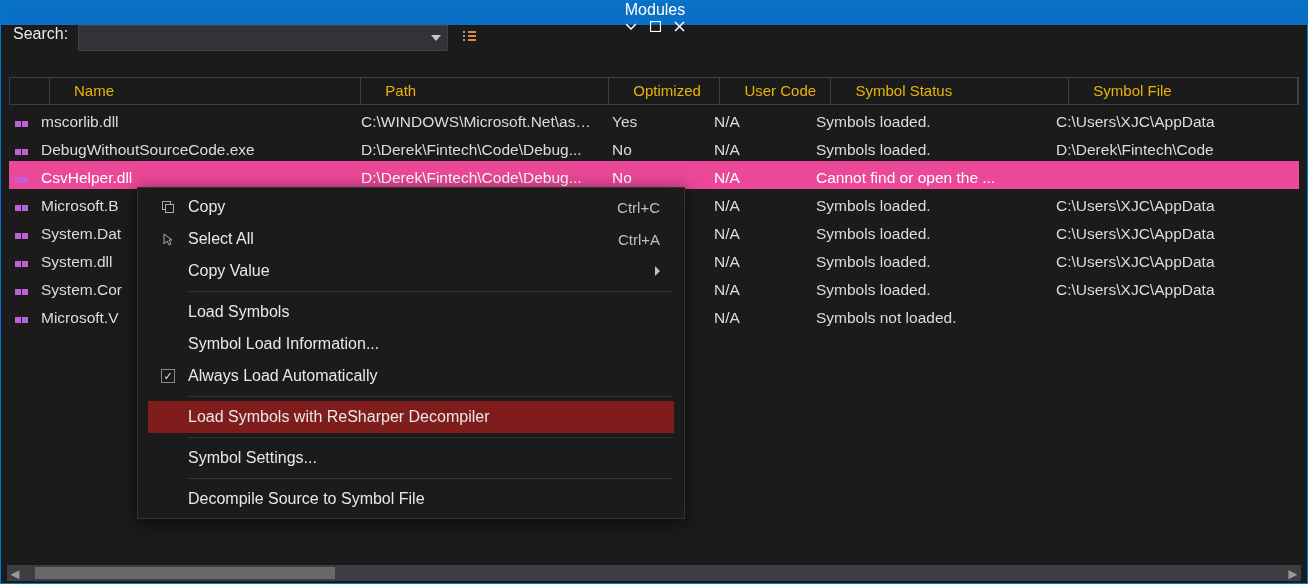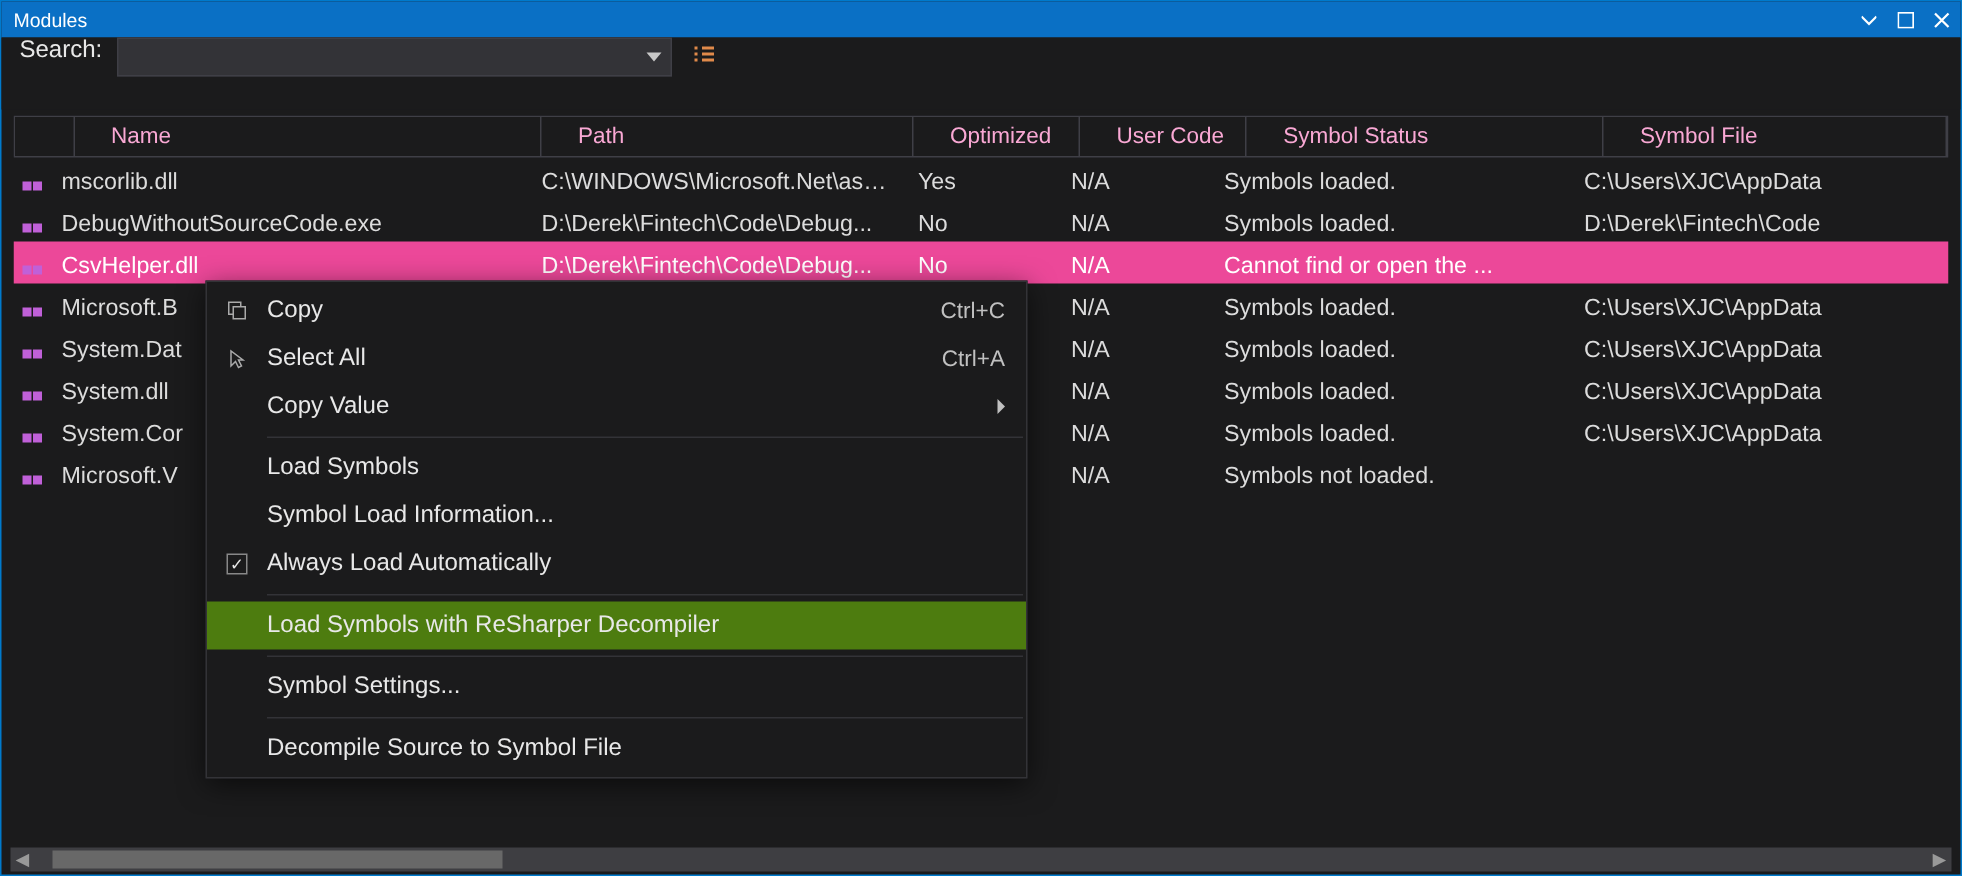--- a/index.html
+++ b/index.html
@@ -2,57 +2,57 @@
 <html><head>
 <meta charset="utf-8">
 <style>
 * { margin:0; padding:0; box-sizing:border-box; font-family:"Segoe UI",Arial,sans-serif; }
 body { background:#1b1b1c; width:1308px; height:584px; overflow:hidden; color:#f1f1f1; font-size:15px; position:relative; }
 
 
 .window { width:1308px; height:584px; background:#1b1b1c; border:1px solid #007acc; position:relative; }
 
 
-.titlebar { height:24px; background:#0e6fc4; background:linear-gradient(#0a70c5,#0a70c5); display:flex; align-items:center; padding:0 6px 0 8px; color:#fff; font-size:13px; }
+.titlebar { height:24px; background:#0e6fc4; background:linear-gradient(#0a70c5,#0a70c5); display:flex; align-items:center; padding:0 6px 0 8px; color:#fff; font-size:16px;flex-direction:column; }
 .titlebar .title { flex:1; }
 .titlebar .wc { display:flex; gap:10px; align-items:center; }
 .titlebar .wc span { width:14px; height:14px; display:inline-flex; align-items:center; justify-content:center; cursor:pointer; }
 .titlebar svg { display:block; }
 
 
 .toolbar { height:48px; display:flex; align-items:flex-start; padding:0 12px; gap:10px; background:#1b1b1c; }
 .toolbar .label { font-size:16px; color:#e8e8e8; }
 .search-box { width:370px; height:26px; background:#333337; border:1px solid #3f3f46; position:relative; }
 .search-box .caret { position:absolute; right:6px; top:50%; transform:translateY(-50%); border-left:5px solid transparent; border-right:5px solid transparent; border-top:6px solid #c8c8c8; }
 .toolbar .btn { width:22px; height:22px; display:flex; align-items:center; justify-content:center; cursor:pointer; }
 
 
 .table-wrap { position:absolute; top:76px; left:8px; right:8px; bottom:22px; overflow:hidden; }
 .grid-header { display:flex; height:28px; background:#1b1b1c; border:1px solid #3f3f46; }
-.grid-header .hcell { padding:4px 8px; font-size:15px; color:#f9a8d4; border-right:1px solid #3f3f46; overflow:hidden; white-space:nowrap; text-overflow:ellipsis;margin-left:16px; }
+.grid-header .hcell { padding:4px 8px; font-size:15px; color:#eab308; border-right:1px solid #3f3f46; overflow:hidden; white-space:nowrap; text-overflow:ellipsis;margin-left:16px; }
 .grid-body { }
 .row { display:flex; height:28px; align-items:flex-end; }
 .row .cell { padding:2px 8px; overflow:hidden; white-space:nowrap; text-overflow:ellipsis; font-size:15.5px; color:#dcdcdc; }
 .row.selected { background:#ec4899; color:#fff; }
 .row.selected .cell { color:#fff; }
 .w-icon { width:24px; flex:none; display:flex; align-items:center; justify-content:center; }
 .w-name { width:320px; }
 .w-path { width:251px; }
 .w-opt { width:102px; }
 .w-uc { width:102px; }
 .w-ss { width:240px; }
 .w-sf { width:230px; }
 .mod-icon { width:14px; height:10px; display:inline-block; }
 .mod-icon::before { content:""; display:inline-block; width:6px; height:6px; background:#c060d8; margin-right:1px; vertical-align:top; }
 .mod-icon::after { content:""; display:inline-block; width:6px; height:6px; background:#c060d8; vertical-align:top; }
 
 
-.ctx { position:absolute; left:136px; top:186px; width:548px; background:#1b1b1c; border:1px solid #333337; box-shadow:0 4px 18px rgba(0,0,0,0.6); padding:3px 0; }
+.ctx { position:absolute; left:136px; top:186px; width:548px; background:#1b1b1c; border:1px solid #333337; box-shadow:0 4px 18px rgba(0,0,0,0.6); padding:3px 10px; }
 .ctx .mi { display:flex; align-items:center; height:32px; padding:0 14px 0 0; color:#e8e8e8; font-size:16px; cursor:default; }
-.ctx .mi:hover, .ctx .mi.hl { background:#4d7c0f; }
+.ctx .mi:hover, .ctx .mi.hl { background:#7f1d1d; }
 .ctx .mi .micon { width:40px; display:flex; align-items:center; justify-content:center; flex:none; color:#9a9a9a; }
 .ctx .mi .mlabel { flex:1; white-space:nowrap; }
 .ctx .mi .mshort { color:#c0c0c0; font-size:15px; }
 .ctx .mi .msub { border-left:5px solid #c0c0c0; border-top:5px solid transparent; border-bottom:5px solid transparent; }
 .ctx .sep { height:1px; background:#333337; margin:4px 2px 4px 40px; }
 .check { width:14px; height:14px; border:1px solid #888; background:#1b1b1c; display:flex; align-items:center; justify-content:center; font-size:11px; color:#e8e8e8; }
 
 
 .hscroll { position:absolute; left:6px; right:6px; bottom:2px; height:16px; background:#3e3e42; display:flex; align-items:center; }
 .hscroll .arrow { width:16px; height:16px; display:flex; align-items:center; justify-content:center; color:#999; cursor:pointer; }

